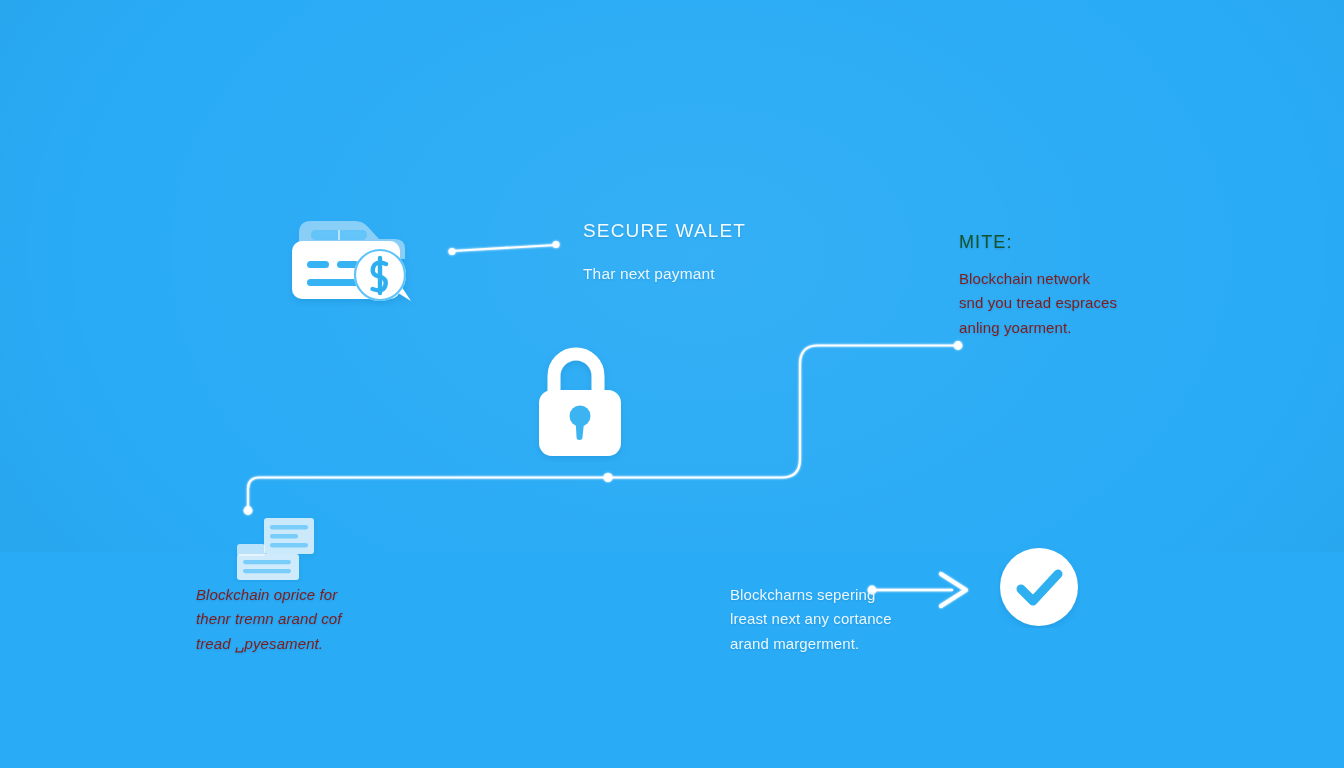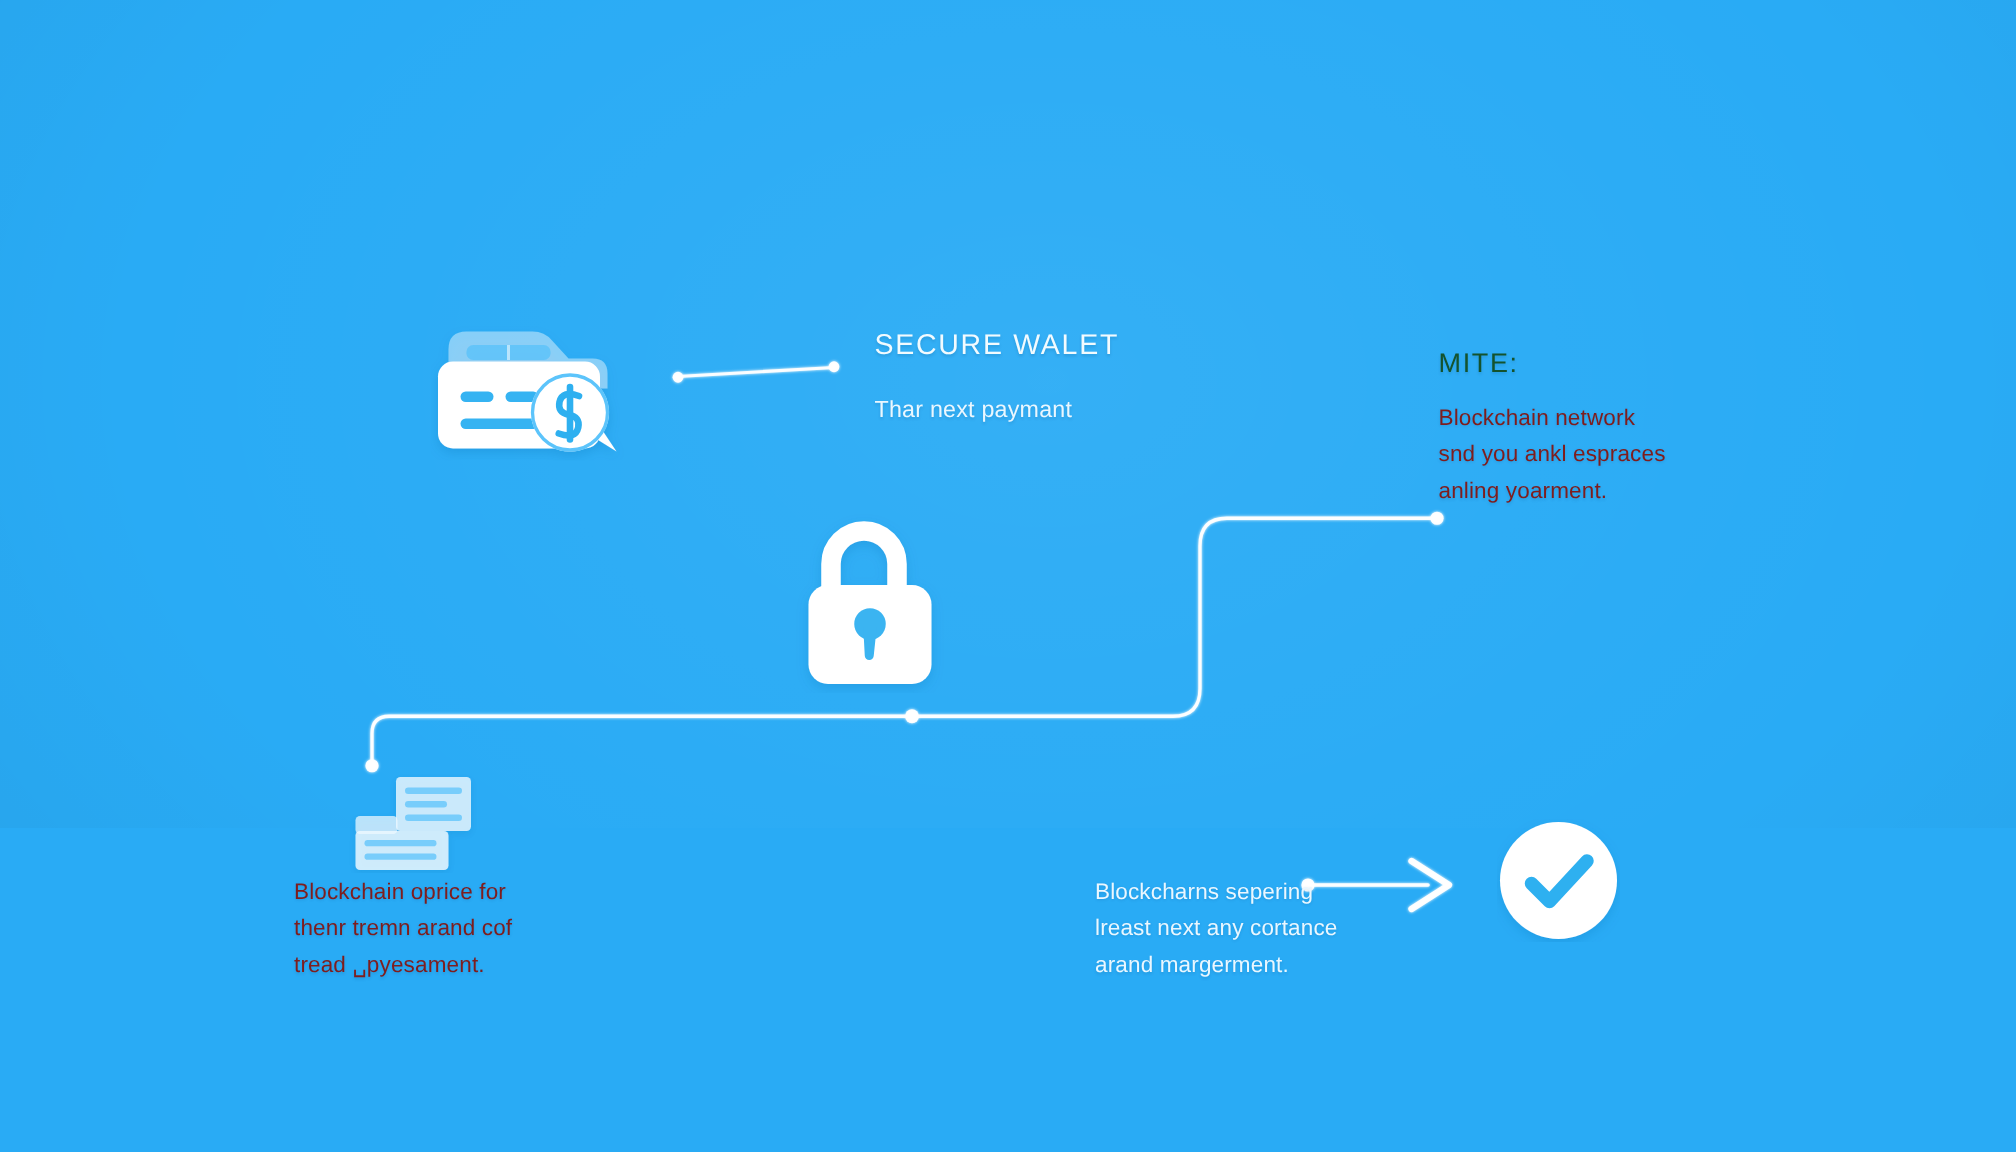--- a/index.html
+++ b/index.html
@@ -105,21 +105,21 @@
   .spacer-14 { height:14px; }
 
   
   #node-wallet        { left:287px;  top:203px; }
   #node-lock          { left:528px;  top:338px; }
   #node-documents     { left:231px;  top:516px; }
   #node-check         { left:998px;  top:546px; }
 
   #text-wallet        { left:583px;  top:218px; }
   #text-network       { left:959px;  top:232px; }
-  #text-documents     { left:196px;  top:583px; }
+  #text-documents     { left:196px;  top:583px;font-style:italic; }
   #text-consensus     { left:692px;  top:583px; }
 
   .center-line { text-align:left;margin-left:38px; }
 </style>
 </head>
 <body>
 
 <div id="canvas">
 
   <div class="bg-tint"></div>
@@ -267,21 +267,21 @@
 
   <div class="text-block" id="text-wallet">
     <div class="tb-title">SECURE WALET</div>
     <div class="tb-sub">Thar next paymant</div>
   </div>
 
   <div class="text-block" id="text-network">
     <div class="tb-heading">MITE:</div>
     <div class="spacer-14"></div>
     <div class="tb-body">Blockchain network</div>
-    <div class="tb-body">snd you ankl espraces</div>
+    <div class="tb-body">snd you tread espraces</div>
     <div class="tb-body">anling yoarment.</div>
   </div>
 
   <div class="text-block" id="text-documents">
     <div class="tb-body">Blockchain oprice for</div>
     <div class="tb-body">thenr tremn arand cof</div>
     <div class="tb-body">tread ␣pyesament.</div>
   </div>
 
   <div class="text-block" id="text-consensus">

